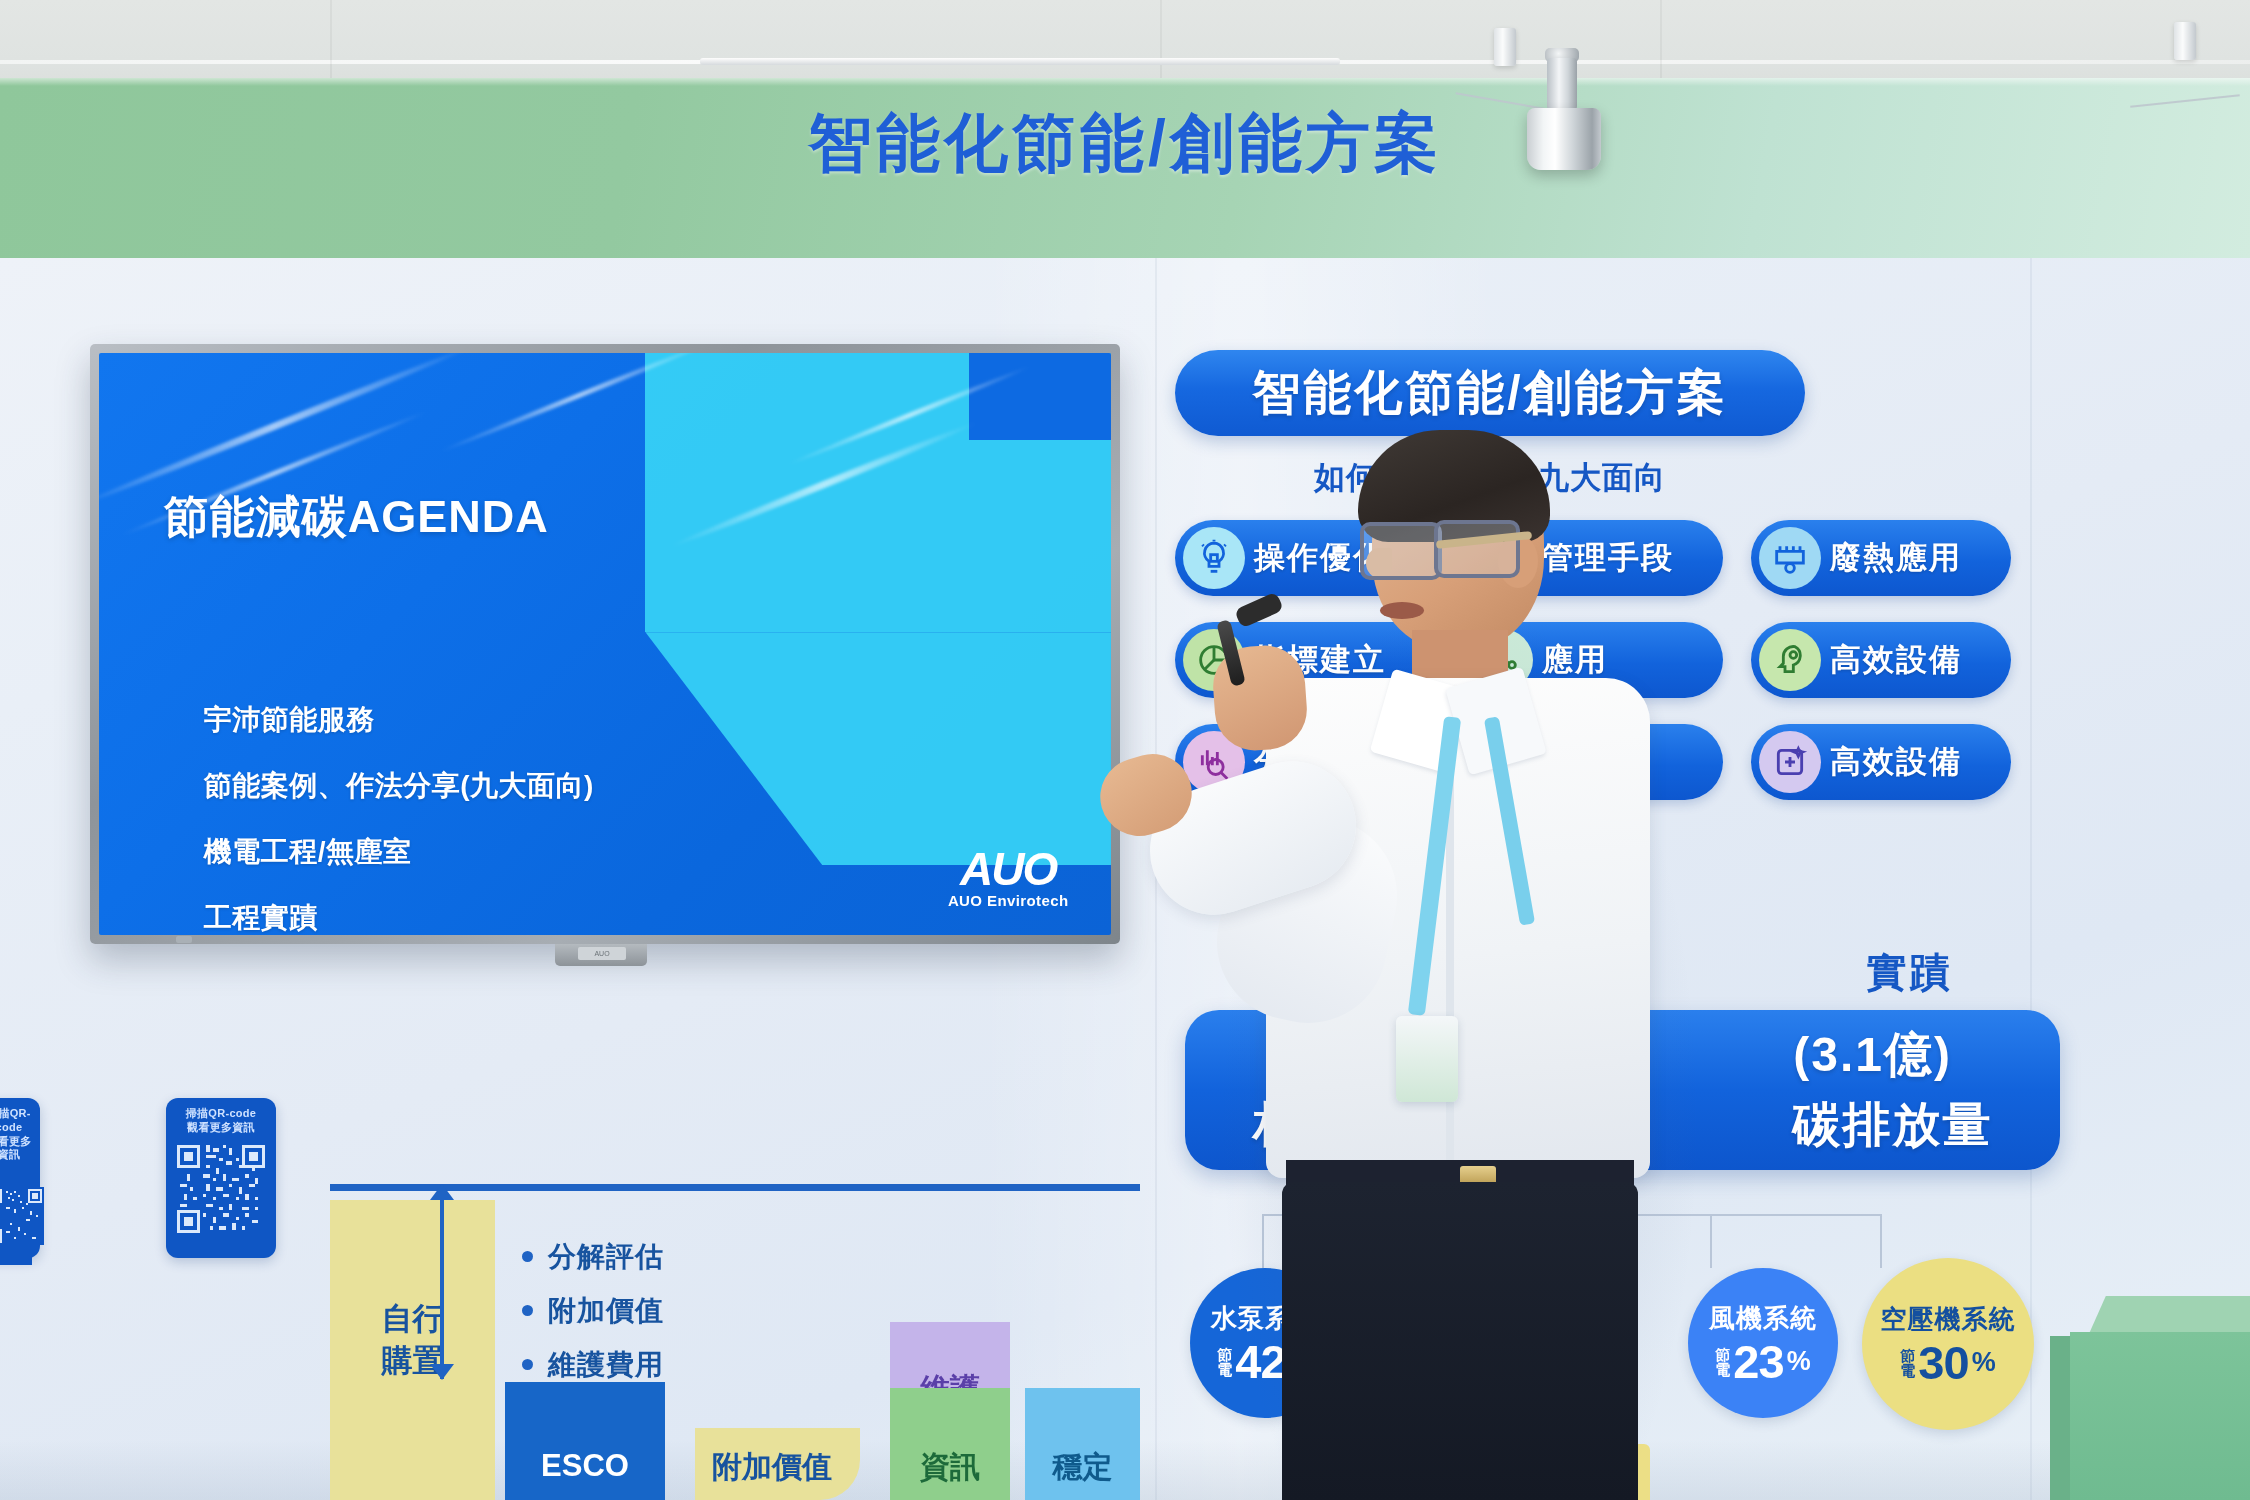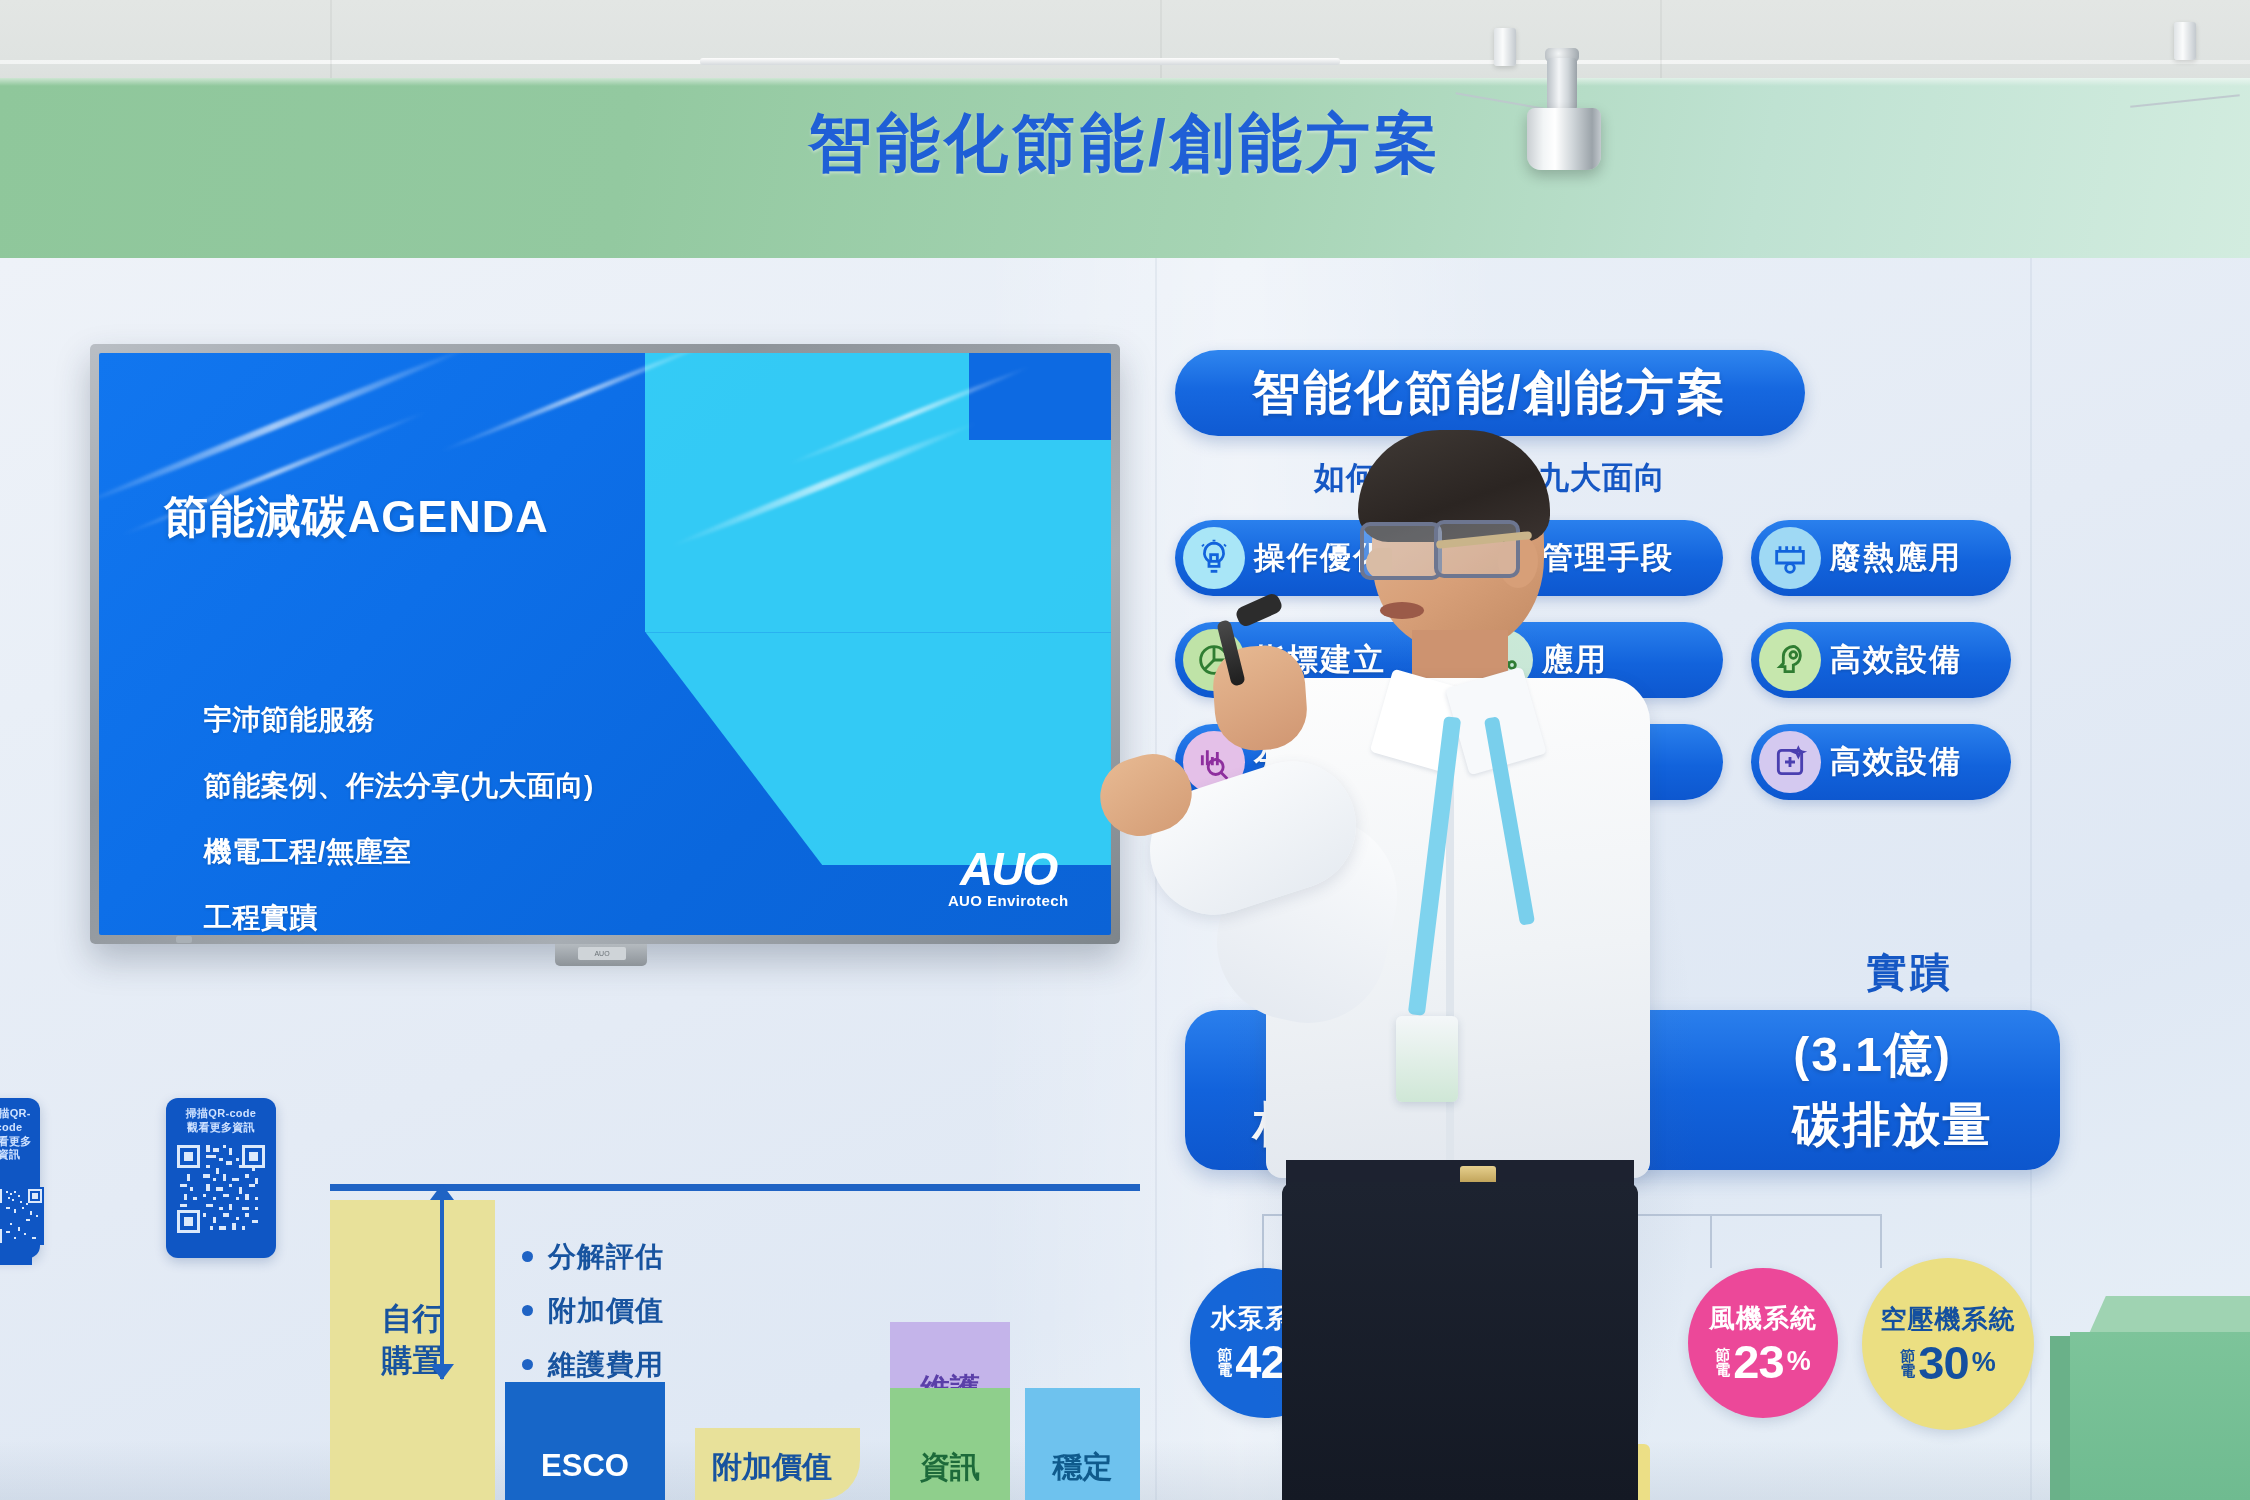--- a/index.html
+++ b/index.html
@@ -120,21 +120,21 @@
   .circ-row{position:absolute;left:1190px;top:1268px;width:870px;display:flex;gap:24px;}
   .circ{width:150px;height:150px;border-radius:50%;display:flex;flex-direction:column;
     align-items:center;justify-content:center;box-shadow:0 4px 12px rgba(30,60,110,.16);}
   .circ-name{font-size:26px;font-weight:bold;letter-spacing:1px;margin-bottom:2px;white-space:nowrap;}
   .circ-val{display:flex;align-items:center;gap:3px;}
   .circ-tag{font-size:15px;font-weight:bold;line-height:1.0;text-align:center;}
   .circ-pct{font-size:47px;font-weight:bold;letter-spacing:-1px;line-height:1;}
   .circ-sym{font-size:27px;font-weight:bold;}
   .c-blue{background:#1566d8;color:#fff;}
   .c-sky{background:#4eb4ef;color:#fff;}
-  .c-green{background:#ec4899;color:#fff;}
+  .c-green{background:#3b82f6;color:#fff;}
   .c-yellow{background:#ebdf82;color:#14509f;}
 
   
   .cost-pill{position:absolute;left:475px;top:1023px;width:510px;height:100px;border-radius:50px;
     background:#e8e4a4;display:flex;align-items:center;justify-content:center;
     box-shadow:0 4px 12px rgba(120,120,60,.13);
     font-size:54px;font-weight:bold;color:#17539f;letter-spacing:4px;}
 
   .chart-area{position:absolute;left:310px;top:1178px;width:840px;height:322px;}
   .axis-top{position:absolute;left:20px;top:6px;width:810px;height:7px;background:#1f63c4;}

